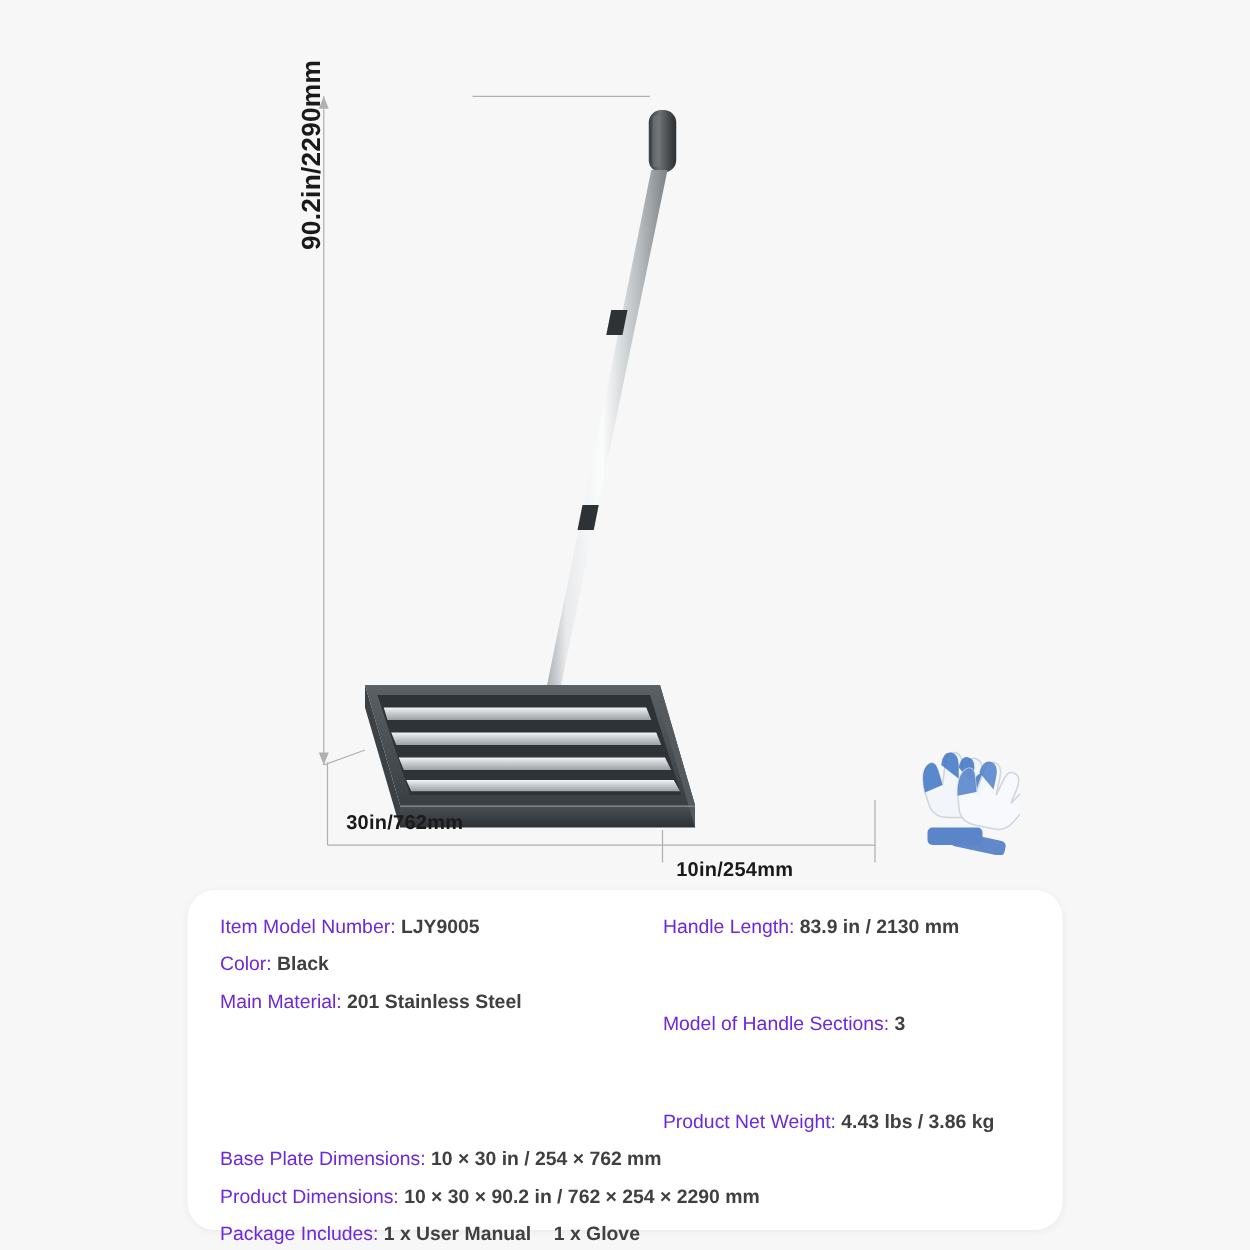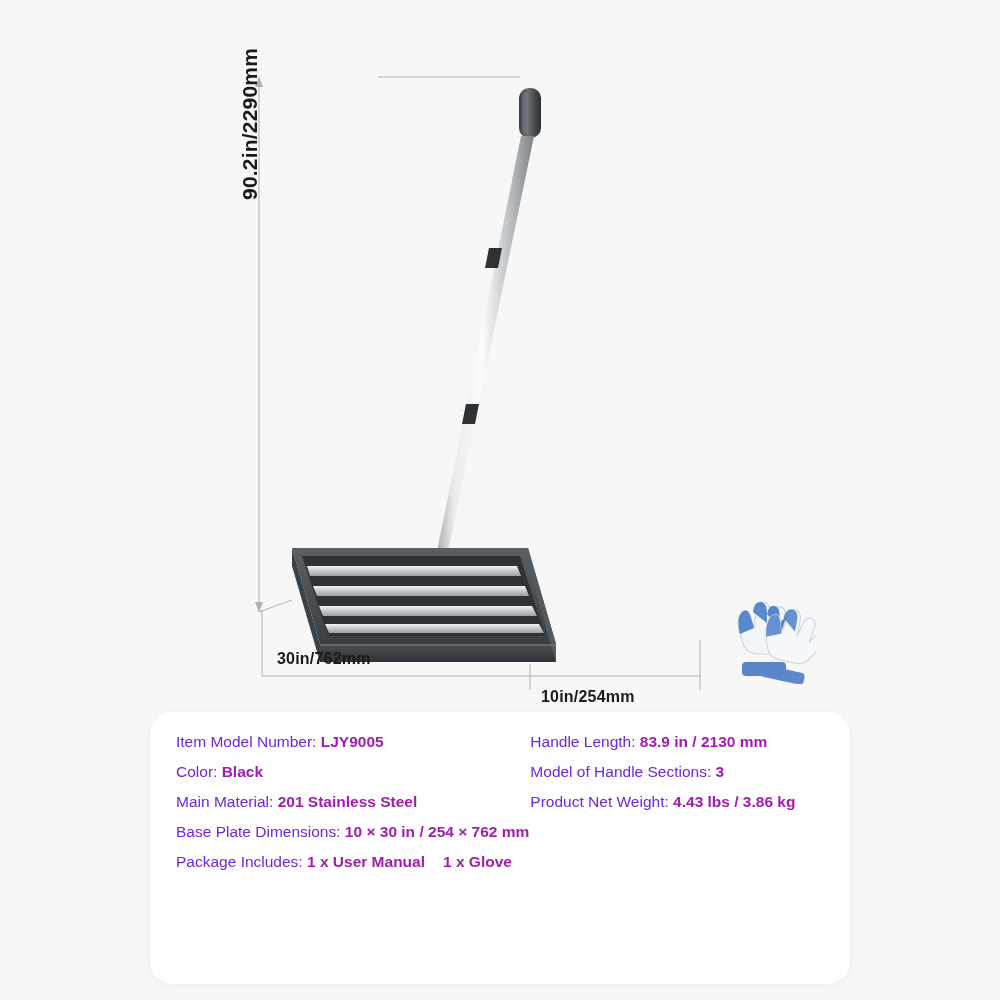--- a/index.html
+++ b/index.html
@@ -78,31 +78,31 @@
   .spec-cols {
     display: flex;
     flex-direction: row;
     width: 100%;
   }
   .spec-col {
     display: flex;
     flex-direction: column;
   }
   .spec-col.left { width: 362px; }
-  .spec-col.right { width: 300px; }
+  .spec-col.right { width: 300px; gap: 48px; }
   .spec-row {
     font-size: 15.5px;
     color: #2b2b2b;
     line-height: 1.0;
     margin-bottom: 14.5px;
     white-space: nowrap;
   }
   .spec-row .k { color: #6d28d9; }
   .spec-row .v {
-    color: #a21caf;
+    color: #404040;
     font-weight: 700;
   }
   .spec-row.indent {
     padding-left: 76px;
   }
   .spec-wide {
     margin-top: 0;
   }
   .spec-wide .spec-row { margin-bottom: 14.5px; }
   .gap { display: inline-block; width: 18px; }
@@ -259,20 +259,23 @@
           </div>
         </div>
 
       </div>
 
       <div class="spec-wide">
         <div class="spec-row">
           <span class="k">Base Plate Dimensions: </span><span class="v">10 × 30 in / 254 × 762 mm</span>
         </div>
         <div class="spec-row">
+          <span class="k">Product Dimensions: </span><span class="v">10 × 30 × 90.2 in / 762 × 254 × 2290 mm</span>
+        </div>
+        <div class="spec-row">
           <span class="k">Package Includes: </span><span class="v">1 x User Manual</span><span class="gap"></span><span class="v">1 x Glove</span>
         </div>
       </div>
 
     </div>
   </div>
 
 </div>
 
 </body></html>

